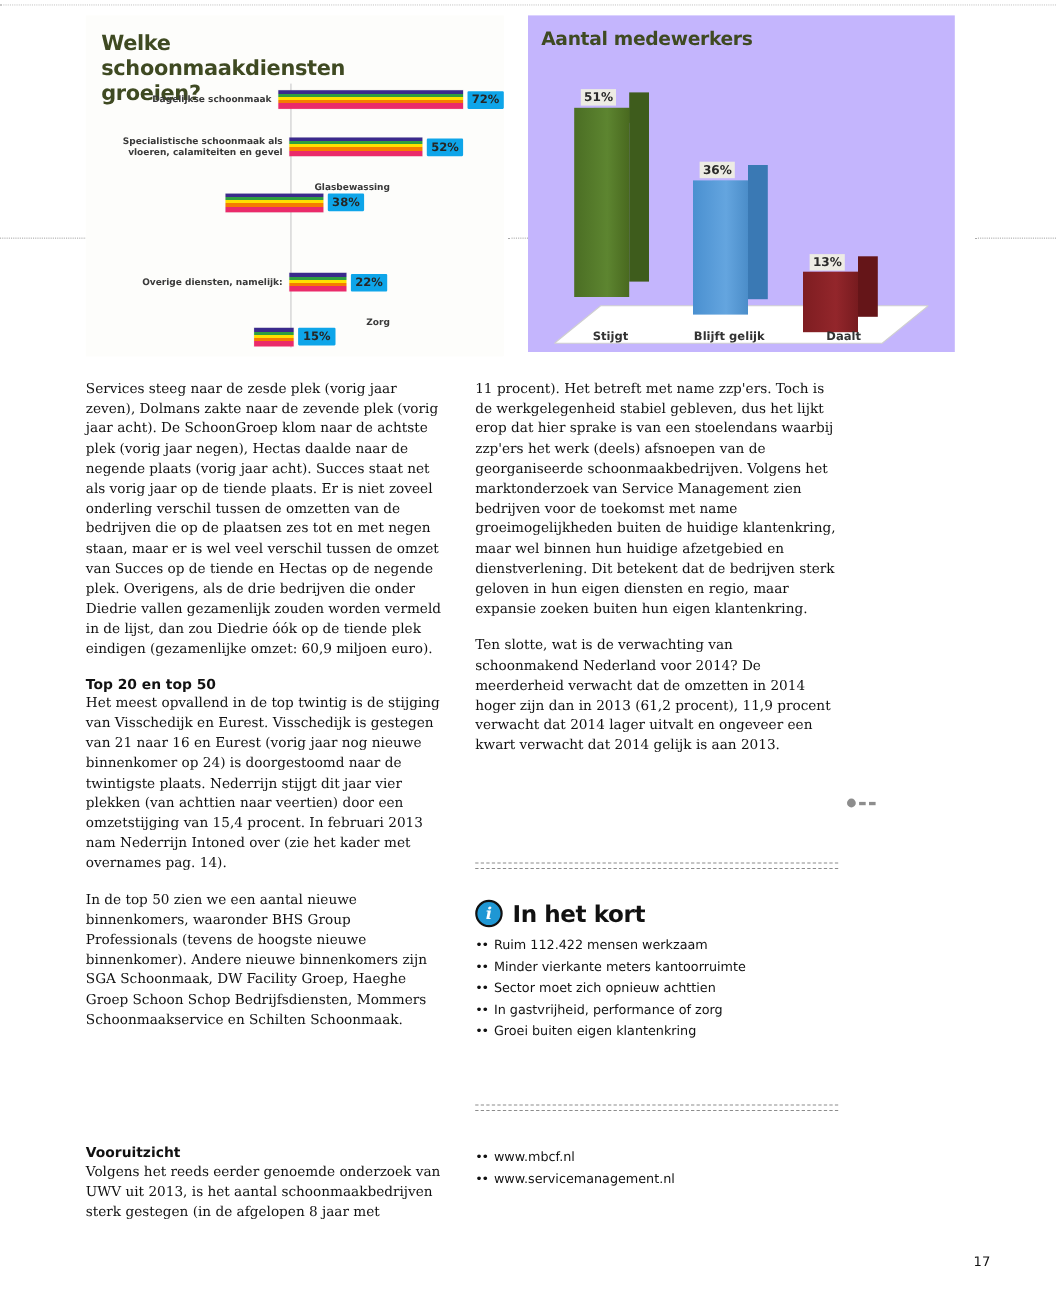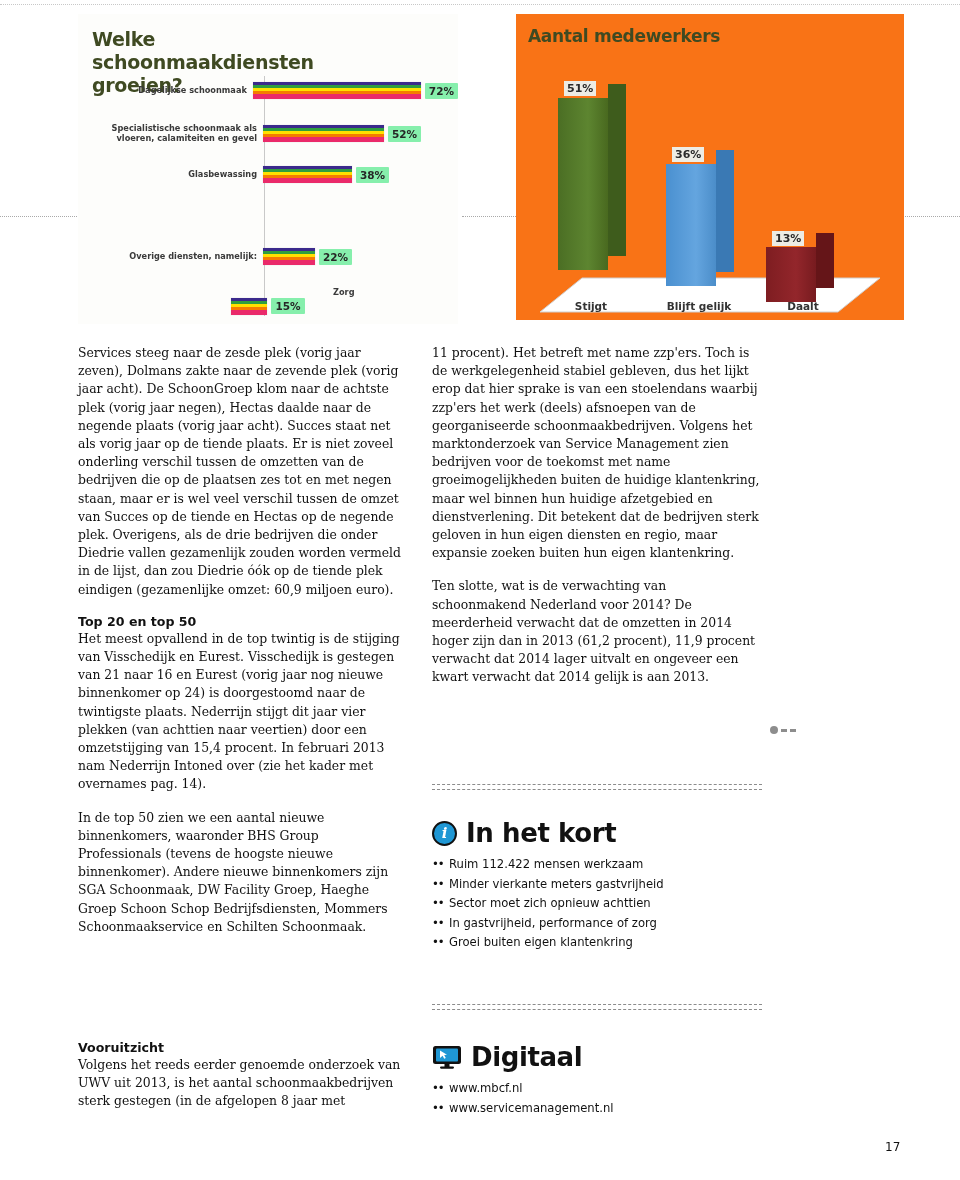--- a/index.html
+++ b/index.html
@@ -33,21 +33,21 @@
     position:absolute;height:4px;
     border-top:1px dashed #8c8c8c;
     border-bottom:1px dashed #8c8c8c;
   }
 
   
   .charts{position:absolute;left:0;top:14px;width:960px;height:310px;}
 
   .chart-card{position:absolute;top:0;background:#fdfdfb;}
   .chart-left{left:78px;width:380px;height:310px;}
-  .chart-right{left:516px;width:388px;height:306px;background:#f97316;}
+  .chart-right{left:480px;width:388px;height:306px;background:#c4b5fd;}
 
   .chart-title{
     font-family:"DejaVu Sans","Liberation Sans",sans-serif;
     font-weight:bold;color:#3f4a22;letter-spacing:-0.3px;
   }
   .chart-left .chart-title{font-size:19px;line-height:23px;margin:14px 0 0 14px;width:290px;}
   .chart-right .chart-title{font-size:17px;line-height:20px;margin:12px 0 0 12px;}
 
   
   .hbars{position:absolute;left:0;top:62px;width:380px;height:240px;}
@@ -66,21 +66,21 @@
       #2f9e3f 20%, #2f9e3f 36%,
       #ffe000 36%, #ffe000 52%,
       #f57c00 52%, #f57c00 70%,
       #ea2a6a 70%, #ea2a6a 100%);
     box-shadow:0 0 0 0.5px rgba(0,0,0,.06);
   }
   .bval{
     margin-left:4px;
     font-family:"DejaVu Sans","Liberation Sans",sans-serif;
     font-size:10.5px;font-weight:bold;color:#262626;
-    background:#86efac;padding:2px 4px;border-radius:1px;
+    background:#0ea5e9;padding:2px 4px;border-radius:1px;
   }
 
   
   .cols{position:absolute;left:0;top:46px;width:388px;height:258px;}
   .floor{
     position:absolute;left:24px;top:214px;width:340px;height:42px;
   }
   .floor svg{display:block;}
   .col{position:absolute;bottom:46px;width:50px;}
   .col .front{position:absolute;left:0;bottom:0;width:50px;}
@@ -113,21 +113,21 @@
     margin:0 0 1px 0;
   }
 
   
   .kort{position:absolute;left:432px;top:818px;width:330px;}
   .digitaal{position:absolute;left:432px;top:1042px;width:330px;}
 
   .box-head{display:flex;align-items:center;gap:9px;margin-bottom:7px;}
   .box-title{
     font-family:"DejaVu Sans","Liberation Sans",sans-serif;
-    font-size:26px;font-weight:bold;color:#111;letter-spacing:-0.4px;
+    font-size:21px;font-weight:bold;color:#111;letter-spacing:-0.4px;
   }
   .ico-info{
     width:25px;height:25px;border-radius:50%;
     background:#1f97d4;border:2.5px solid #111;
     display:flex;align-items:center;justify-content:center;
     color:#fff;font-family:"DejaVu Serif","Liberation Serif",serif;
     font-size:15px;font-weight:bold;font-style:italic;line-height:1;
     box-sizing:border-box;
   }
   .ico-monitor{width:30px;height:24px;position:relative;}
@@ -179,21 +179,21 @@
         </div>
 
         <div class="hrow" style="top:48px;">
           <div class="hlabel">Specialistische schoonmaak als vloeren, calamiteiten en gevel</div>
           <div class="bartrack">
             <div class="bar" style="width:121px"></div>
             <div class="bval">52%</div>
           </div>
         </div>
 
-        <div class="hrow" style="top:90px;">
+        <div class="hrow" style="top:90px;flex-direction:column;">
           <div class="hlabel">Glasbewassing</div>
           <div class="bartrack">
             <div class="bar" style="width:89px"></div>
             <div class="bval">38%</div>
           </div>
         </div>
 
 
         <div class="hrow" style="top:172px;">
           <div class="hlabel">Overige diensten, namelijk:</div>
@@ -290,42 +290,30 @@
 
   <div class="dash-sep-double" style="left:432px;top:784px;width:330px;"></div>
 
   <div class="kort">
     <div class="box-head">
       <span class="ico-info">i</span>
       <span class="box-title">In het kort</span>
     </div>
     <ul class="bullets">
       <li>Ruim 112.422 mensen werkzaam</li>
-      <li>Minder vierkante meters gastvrijheid</li>
+      <li>Minder vierkante meters kantoorruimte</li>
       <li>Sector moet zich opnieuw achttien</li>
       <li>In gastvrijheid, performance of zorg</li>
       <li>Groei buiten eigen klantenkring</li>
     </ul>
   </div>
 
   <div class="dash-sep-double" style="left:432px;top:1004px;width:330px;"></div>
 
   <div class="digitaal">
-    <div class="box-head">
-      <span class="ico-monitor">
-        <svg width="30" height="24" viewBox="0 0 30 24">
-          <rect x="1" y="1" width="28" height="18" rx="2.5" fill="#111"></rect>
-          <rect x="4" y="3.5" width="22" height="13" rx="1" fill="#1f97d4"></rect>
-          <path d="M8 5.5 L8 13 L10.6 10.7 L12.2 13.8 L13.8 13 L12.2 10 L15 9.7 Z" fill="#ffffff"></path>
-          <rect x="12.5" y="19" width="5" height="3" fill="#111"></rect>
-          <rect x="8" y="21.5" width="14" height="2.2" rx="1.1" fill="#111"></rect>
-        </svg>
-      </span>
-      <span class="box-title">Digitaal</span>
-    </div>
     <ul class="bullets">
       <li>www.mbcf.nl</li>
       <li>www.servicemanagement.nl</li>
     </ul>
   </div>
 
   <div class="pageno">17</div>
 </div>
 
 </body></html>

